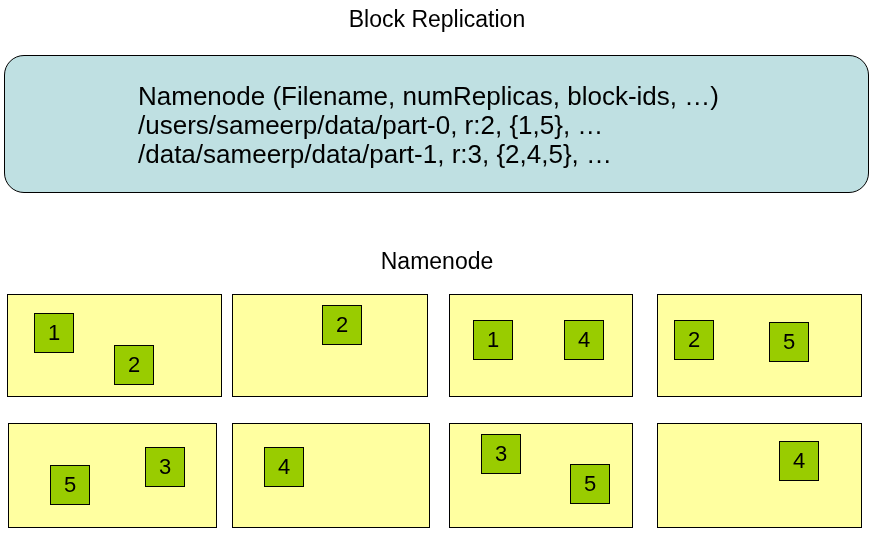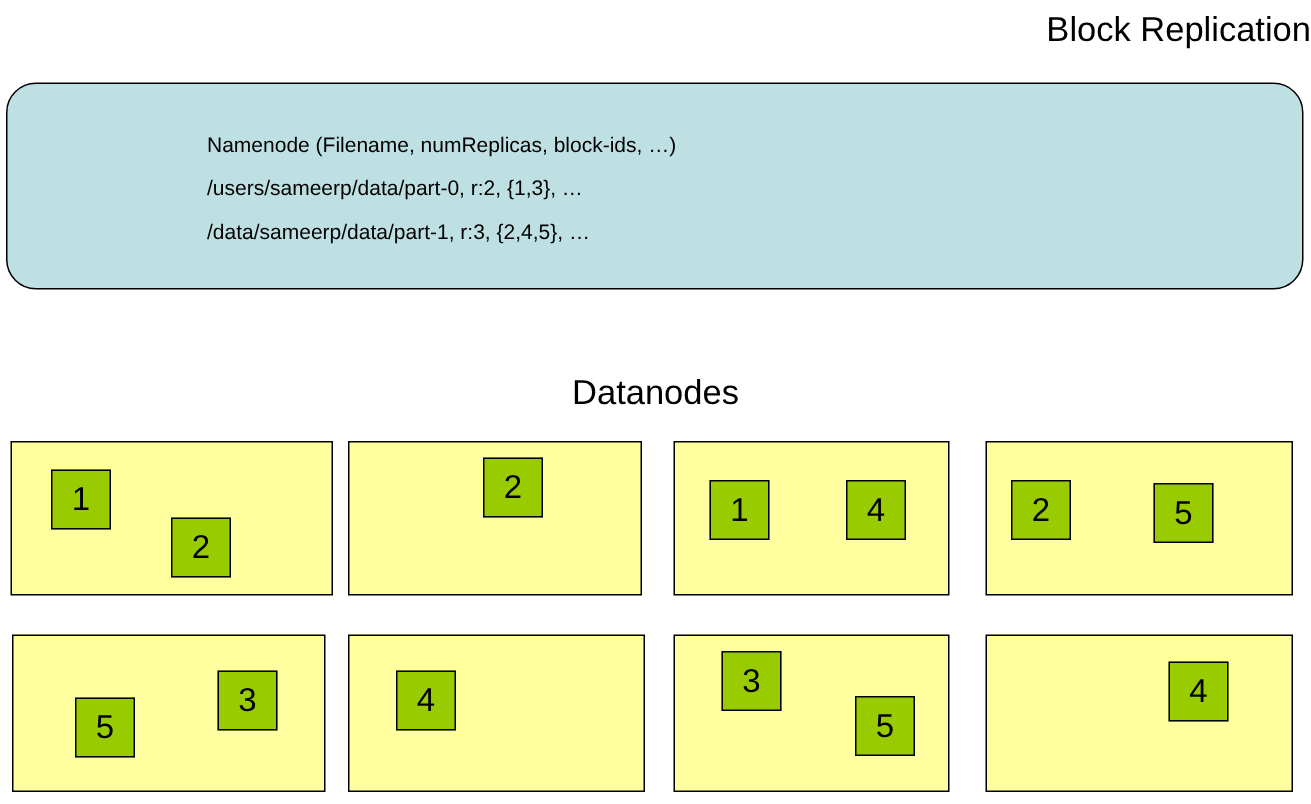--- a/index.html
+++ b/index.html
@@ -14,34 +14,34 @@
     background: #ffffff;
     font-family: "Liberation Sans", sans-serif;
     color: #000000;
     overflow: hidden;
   }
   .title {
     position: absolute;
     top: 6px;
     left: 0;
     width: 100%;
-    text-align: right;
+    text-align: center;
     font-size: 23px;
   }
   .namenode {
     position: absolute;
     left: 4px;
     top: 55px;
     width: 865px;
     height: 138px;
     box-sizing: border-box;
     border: 1px solid #000000;
     border-radius: 20px;
     padding: 26px 0 0 133px;
-    font-size: 14px;
+    font-size: 26px;
     line-height: 29px;
   }
   .dn-label {
     position: absolute;
     top: 248px;
     left: 0;
     width: 100%;
     text-align: center;
     font-size: 23px;
   }
@@ -62,25 +62,25 @@
 </style>
 </head>
 <body>
 
 <div class="canvas">
 
   <div class="title">Block Replication</div>
 
   <div class="namenode" style="background: rgb(191, 224, 226); border-color: rgb(0, 0, 0);">
     <div>Namenode (Filename, numReplicas, block-ids, …)</div>
-    <div>/users/sameerp/data/part-0, r:2, {1,3}, …</div>
+    <div>/users/sameerp/data/part-0, r:2, {1,5}, …</div>
     <div>/data/sameerp/data/part-1, r:3, {2,4,5}, …</div>
   </div>
 
-  <div class="dn-label">Datanodes</div>
+  <div class="dn-label">Namenode</div>
 
   <div id="datanodes-layer">
       <div class="datanode" style="left: 7px; top: 294px; width: 215px; height: 103px; background: rgb(255, 255, 160); border-color: rgb(0, 0, 0);">
         <div class="block" style="left: 26px; top: 18px; width: 40px; height: 40px; background: rgb(153, 204, 0); border-color: rgb(0, 0, 0);">1</div>
         <div class="block" style="left: 106px; top: 50px; width: 40px; height: 40px; background: rgb(153, 204, 0); border-color: rgb(0, 0, 0);">2</div>
       </div>
       <div class="datanode" style="left: 232px; top: 294px; width: 196px; height: 103px; background: rgb(255, 255, 160); border-color: rgb(0, 0, 0);">
         <div class="block" style="left: 89px; top: 10px; width: 40px; height: 40px; background: rgb(153, 204, 0); border-color: rgb(0, 0, 0);">2</div>
       </div>
       <div class="datanode" style="left: 449px; top: 294px; width: 184px; height: 103px; background: rgb(255, 255, 160); border-color: rgb(0, 0, 0);">

